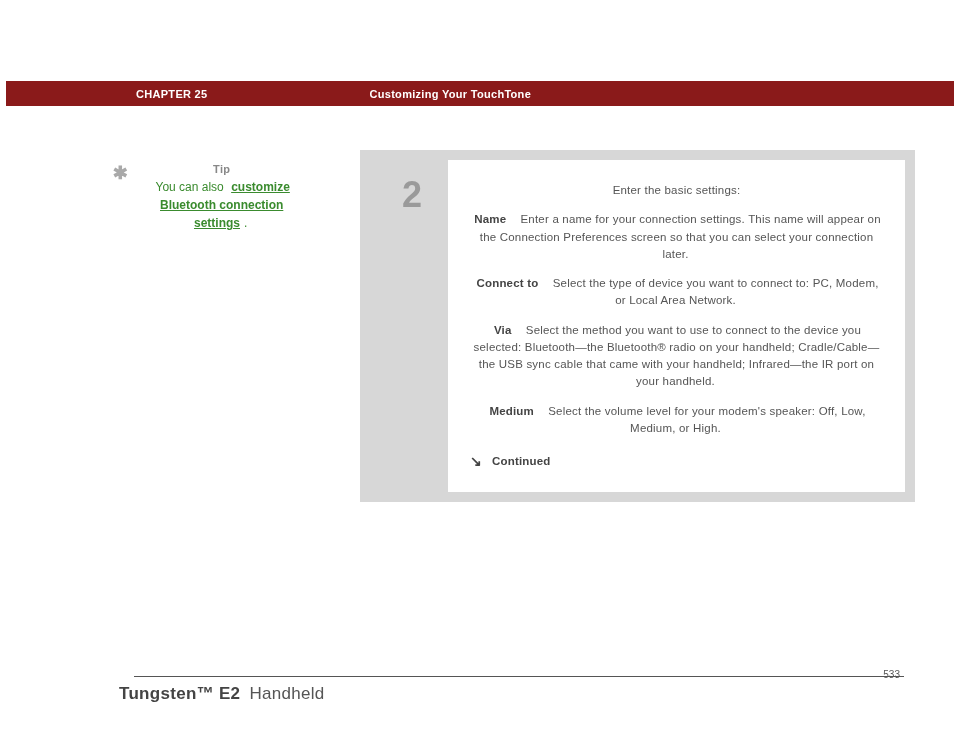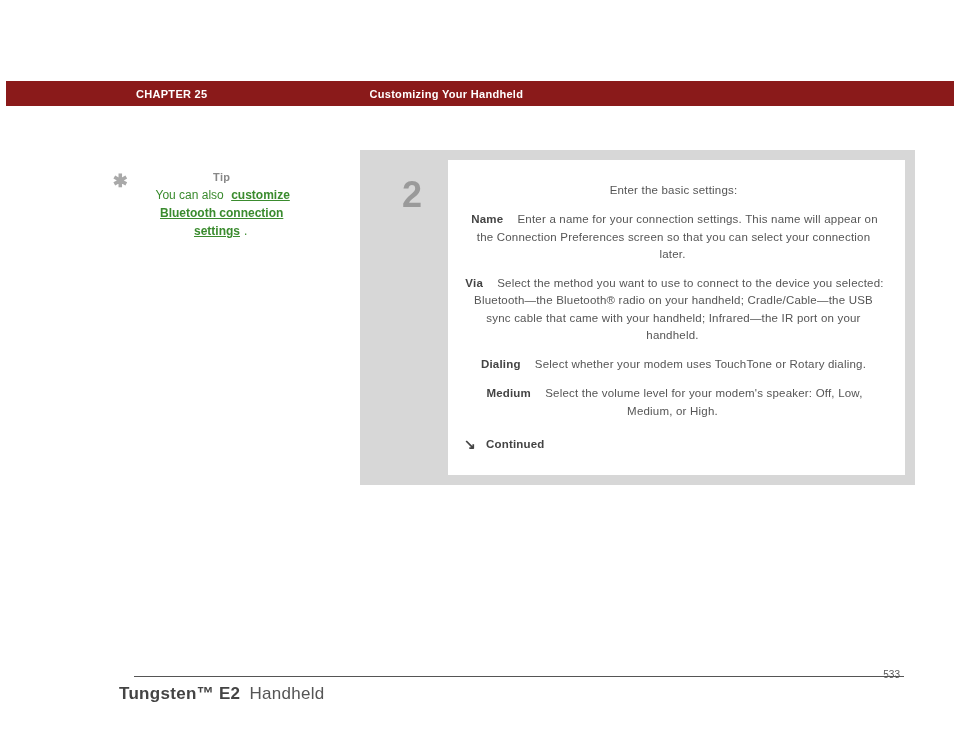--- a/index.html
+++ b/index.html
@@ -35,21 +35,21 @@
   }
   .chapter-title {
     color: #fff;
     font-size: 11px;
     font-weight: bold;
     margin-left: 160px;
     letter-spacing: 0.3px;
   }
   .tip-block {
     position: absolute;
-    top: 160px;
+    top: 152px;
     left: 103px;
     width: 200px;
     font-size: 12px;
     line-height: 1.5;
   }
   .tip-star {
     color: #a9a9a9;
     font-size: 18px;
     font-weight: bold;
     display: inline-block;
@@ -79,21 +79,21 @@
   }
   .step-num {
     font-size: 36px;
     font-weight: 900;
     color: #9a9a9a;
     font-family: Arial, sans-serif;
   }
   .step-content {
     background: #fff;
     flex: 1;
-    padding: 20px 18px 16px 12px;
+    padding: 20px 18px 16px 18px;
     font-size: 11.5px;
     line-height: 1.5;
     color: #555;
     letter-spacing: 0.2px;
   }
   .step-content p { margin-bottom: 12px; }
   .bold { font-weight: bold; color: #444; }
   .note-icon {
     color: #8a1a1a;
     font-weight: bold;
@@ -129,21 +129,21 @@
     font-size: 10px;
     color: #555;
   }
 </style>
 </head>
 <body>
 
 <div class="header-bar">
   <div class="header-inner">
     <span class="chapter-label">CHAPTER 25</span>
-    <span class="chapter-title">Customizing Your Handheld</span>
+    <span class="chapter-title">Customizing Your TouchTone</span>
   </div>
 </div>
 
 <div class="tip-block">
   <span class="tip-star">✱</span>
   <span class="tip-body">
     <span class="tip-heading">Tip</span><br>
     <span class="tip-text">You can also </span><span class="tip-link">customize Bluetooth connection settings</span><span class="tip-text">.</span>
   </span>
 </div>
@@ -153,29 +153,29 @@
     <div class="step-num-col">
       <div class="step-num">2</div>
     </div>
     <div class="step-content">
       <p>Enter the basic settings:</p>
 
       <p>
         <span class="bold">Name</span>&nbsp;&nbsp;&nbsp;<span>Enter a name for your connection settings. This name will appear on the Connection Preferences screen so that you can select your connection later.</span>
       </p>
 
+      <p>
+        <span class="bold">Connect to</span>&nbsp;&nbsp;&nbsp;<span>Select the type of device you want to connect to: PC, Modem, or Local Area Network.</span>
+      </p>
 
       <p>
         <span class="bold">Via</span>&nbsp;&nbsp;&nbsp;<span>Select the method you want to use to connect to the device you selected: Bluetooth—the Bluetooth® radio on your handheld; Cradle/Cable—the USB sync cable that came with your handheld; Infrared—the IR port on your handheld.</span>
       </p>
 
 
-      <p>
-        <span class="bold">Dialing</span>&nbsp;&nbsp;&nbsp;<span>Select whether your modem uses TouchTone or Rotary dialing.</span>
-      </p>
 
       <p>
         <span class="bold">Medium</span>&nbsp;&nbsp;&nbsp;<span>Select the volume level for your modem's speaker: Off, Low, Medium, or High.</span>
       </p>
 
       <div class="continued-row">
         <span class="arrow-se-glyph">↘</span>
         <span class="continued-label">Continued</span>
       </div>
     </div>

